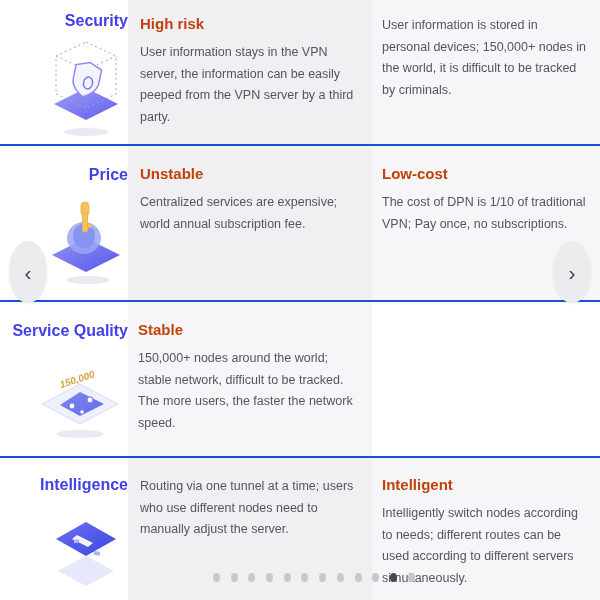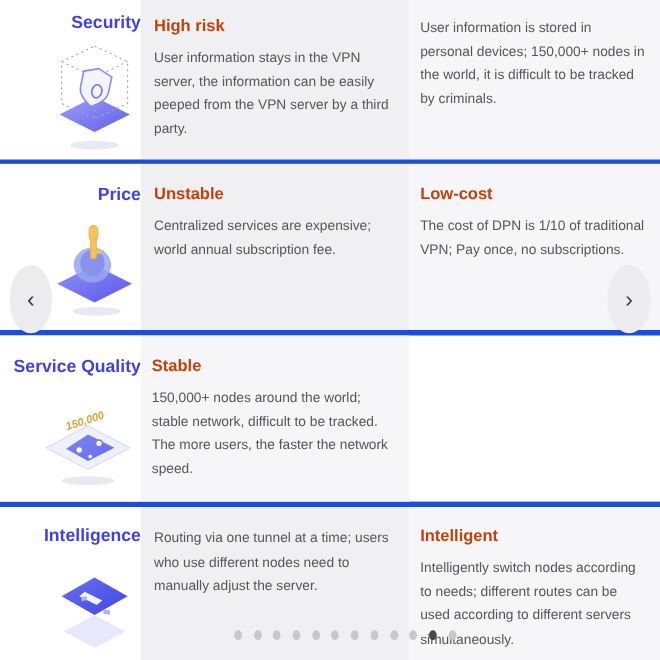--- a/index.html
+++ b/index.html
@@ -6,21 +6,21 @@
   .page{
     position:relative;width:600px;height:600px;overflow:hidden;
     font-family:"Liberation Sans",sans-serif;background:#fff;
   }
   .row{
     display:grid;grid-template-columns:128px 244px 228px;
     box-sizing:border-box;
   }
   .row.h144{height:144px}
   .row.h156{height:156px}
-  .row + .row{border-top:5px solid #1d4ed8;}
+  .row + .row{border-top:2px solid #1d4ed8;}
   .cat-cell{
     background:#ffffff;display:flex;flex-direction:column;align-items:flex-end;
     padding-top:12px;box-sizing:border-box;
   }
   .cat-label{
     color:#4140e9;font-weight:700;font-size:16px;text-align:center;line-height:1.15;
   }
   .cat-icon{margin-top:6px;}
   .vpn-cell{
     background:#f0f0f2;box-sizing:border-box;

